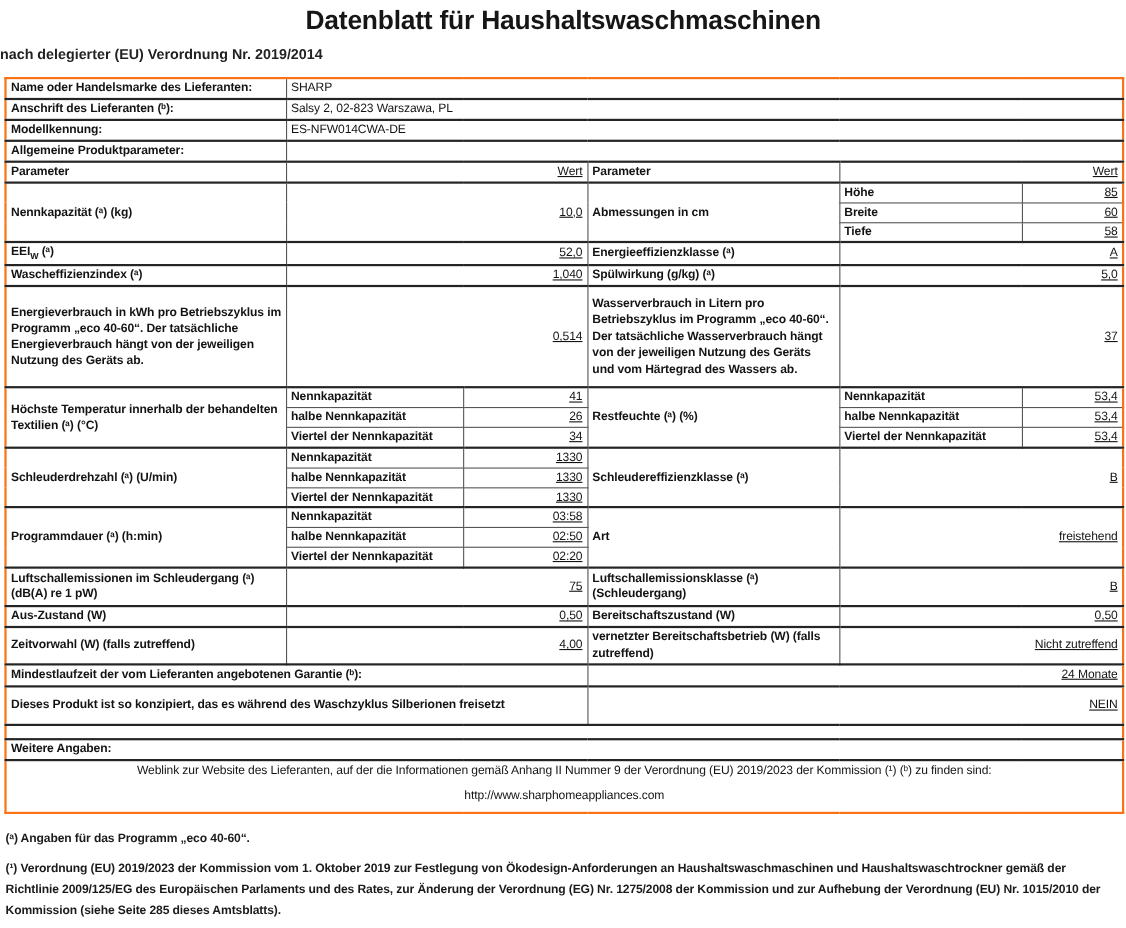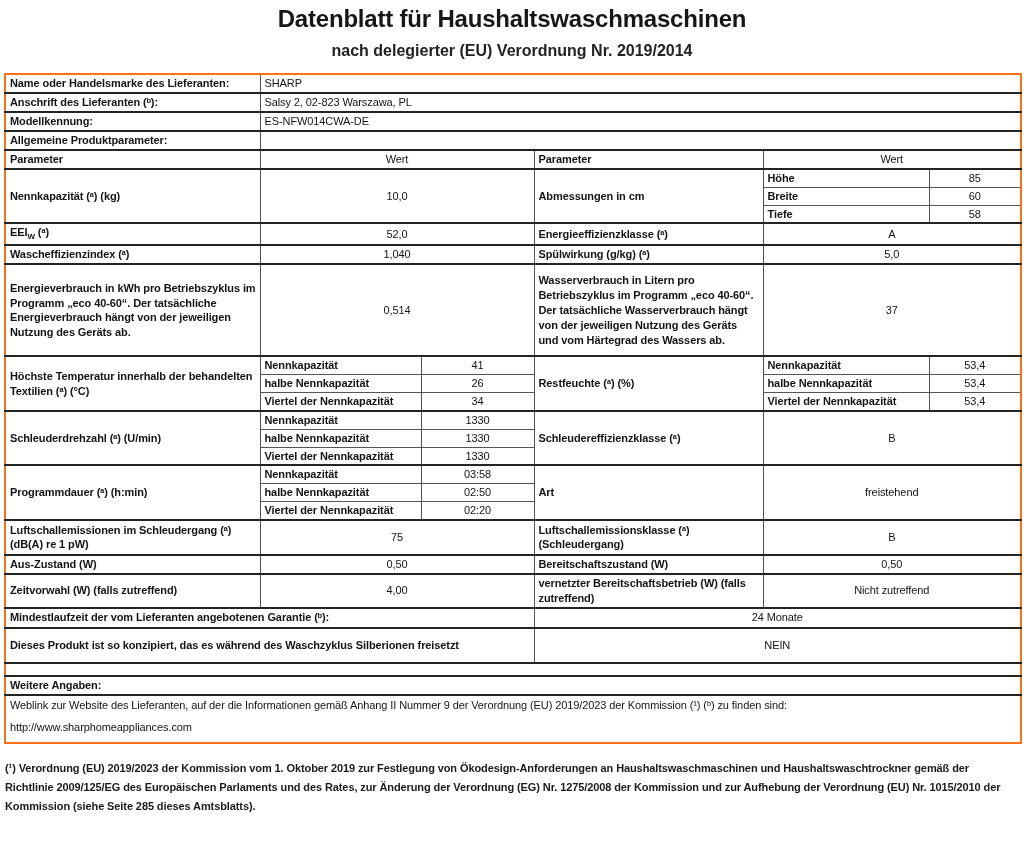--- a/index.html
+++ b/index.html
@@ -6,40 +6,40 @@
   body {
     width:1024px; height:844px; overflow:hidden;
     font-family:"Liberation Sans","DejaVu Sans",sans-serif;
     color:#141414;
   }
   .doc-title {
     text-align:center; font-size:24px; font-weight:bold;
     letter-spacing:-0.2px; padding-top:5px; color:#161616;
   }
   .doc-subtitle {
-    text-align:center; font-size:16px; font-weight:bold;
+    text-align:left; font-size:13px; font-weight:bold;
     margin-top:9px; color:#222;
   }
   table.sheet {
     border-collapse:collapse; table-layout:fixed;
     width:1016px; margin:13px 0 0 4px;
     border:2px solid #f97316;
   }
   table.sheet td {
     border:1px solid #555; padding:1px 4px;
     font-size:11px; letter-spacing:-0.1px;
     vertical-align:middle; overflow:hidden; line-height:1.35;
   }
   tr.major > td { border-top:2px solid #242424; }
   td.lbl { font-weight:bold; text-align:left; }
-  td.val { text-align:center; font-weight:normal; }
+  td.val { text-align:right; font-weight:normal;text-decoration:underline; }
   td.leftval { text-align:left; font-weight:normal; }
   td.bl2 { border-left:1.6px solid #242424; }
   td.para { line-height:1.5; padding:4px 5px; vertical-align:middle; }
-  td.weblink-cell { vertical-align:top; padding:3px 5px; font-weight:normal; }
+  td.weblink-cell { vertical-align:top; padding:3px 5px; font-weight:normal;text-align:center; }
   .weblink-line { line-height:17px; margin-bottom:5px; }
   .footnotes { margin:15px 5px 0 5px; }
   .footnote {
     font-size:11px; font-weight:bold; letter-spacing:-0.1px;
     margin-bottom:9px; line-height:14px; color:#1b1b1b;
   }
   .footnote.long { margin-top:12px; line-height:19px; }
   sub { font-size:8px; }
 </style>
 </head>
@@ -214,14 +214,15 @@
   <tr class="major" style="height:40px">
     <td colspan="6" class="weblink-cell">
       <div class="weblink-line">Weblink zur Website des Lieferanten, auf der die Informationen gemäß Anhang II Nummer 9 der Verordnung (EU) 2019/2023 der Kommission (¹) (ᵇ) zu finden sind:</div>
       <div class="weblink-line">http://www.sharphomeappliances.com</div>
     </td>
   </tr>
 </tbody>
   </table>
 
 <div class="footnotes">
+  <div class="footnote">(ᵃ) Angaben für das Programm „eco 40-60“.</div>
   <div class="footnote long">(¹) Verordnung (EU) 2019/2023 der Kommission vom 1. Oktober 2019 zur Festlegung von Ökodesign-Anforderungen an Haushaltswaschmaschinen und Haushaltswaschtrockner gemäß der Richtlinie 2009/125/EG des Europäischen Parlaments und des Rates, zur Änderung der Verordnung (EG) Nr. 1275/2008 der Kommission und zur Aufhebung der Verordnung (EU) Nr. 1015/2010 der Kommission (siehe Seite 285 dieses Amtsblatts).</div>
 </div>
 
 </body></html>

